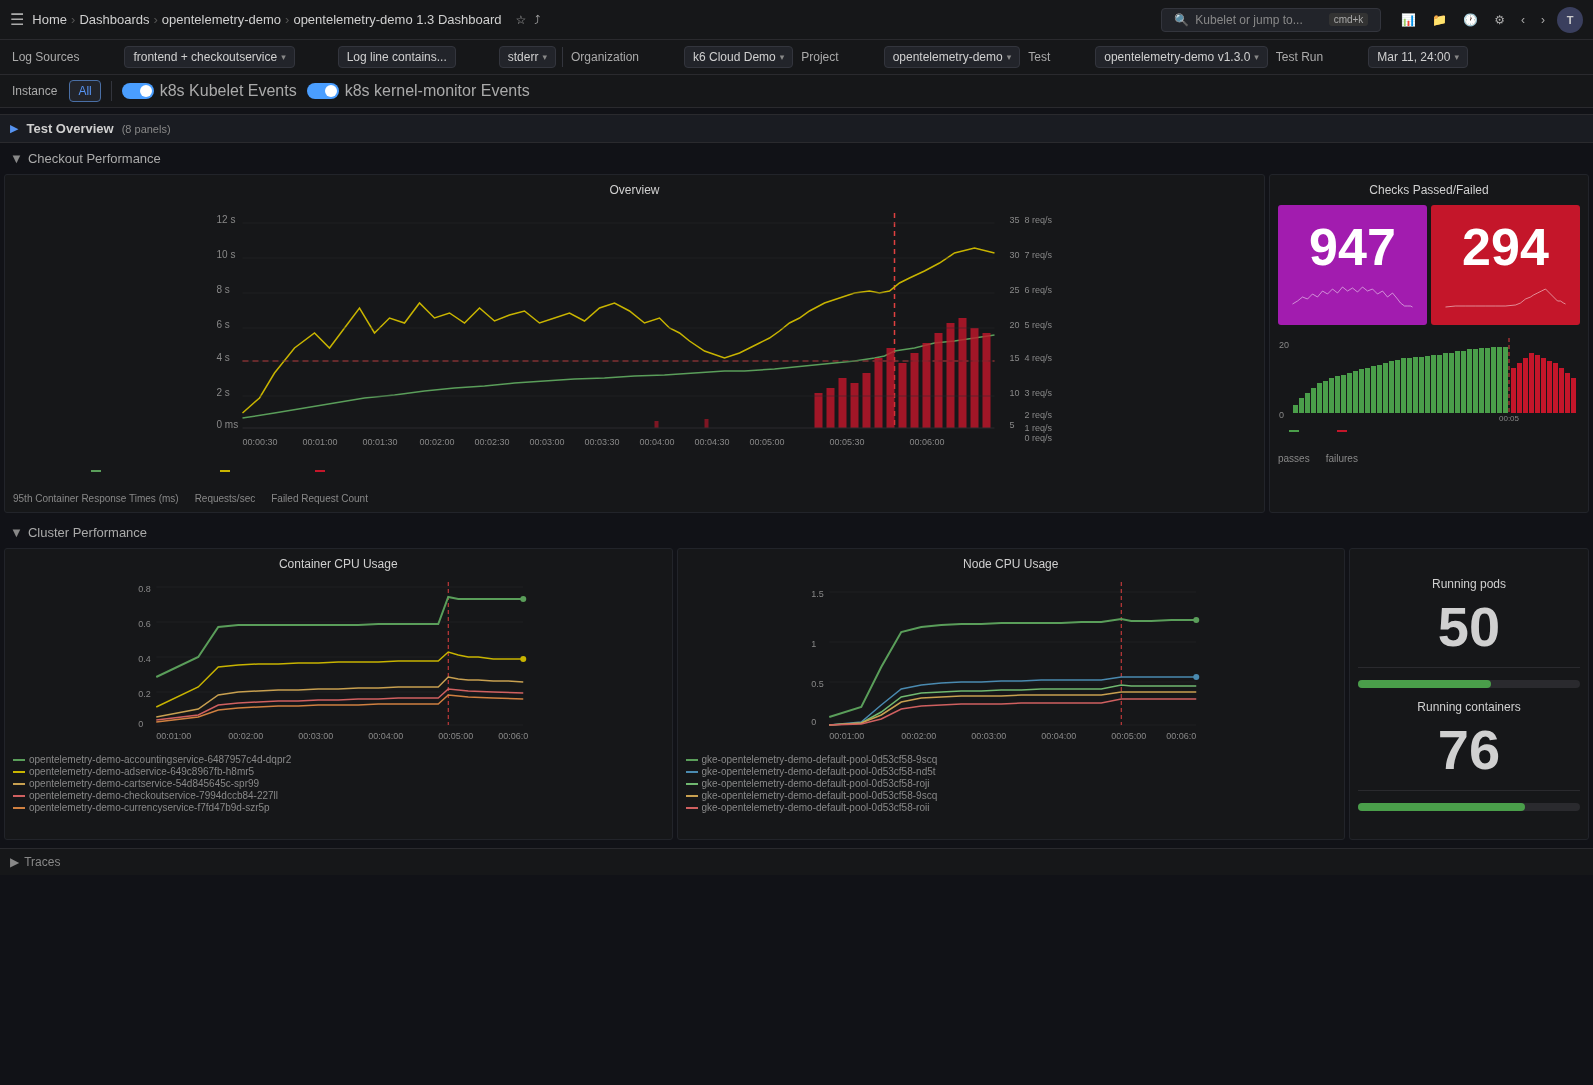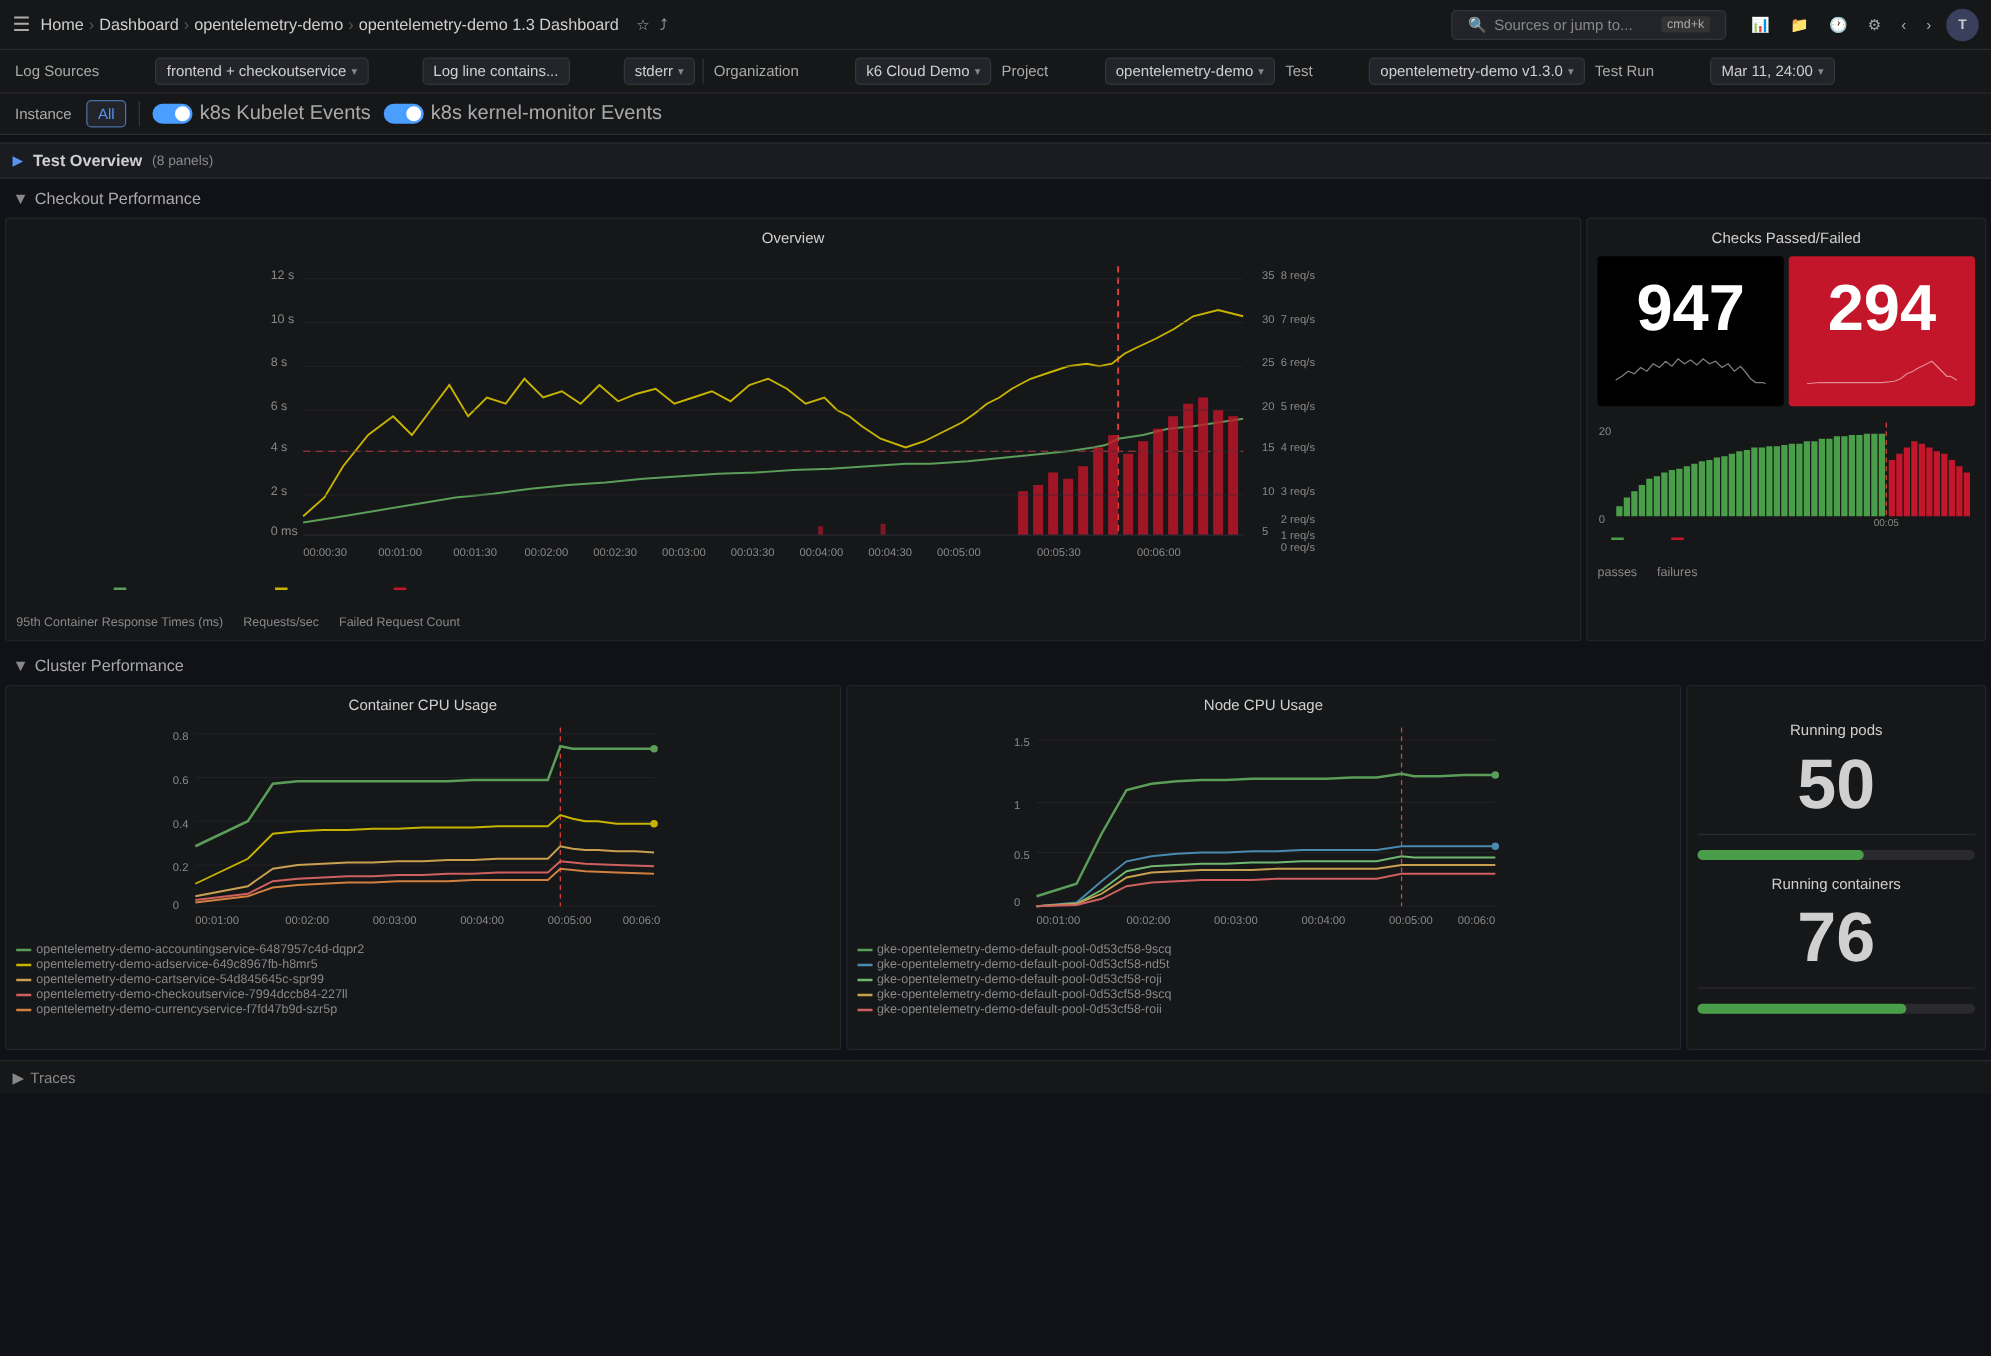--- a/index.html
+++ b/index.html
@@ -176,21 +176,21 @@
       text-align: center; color: #d0d0d0; font-size: 12px; margin-bottom: 8px;
     }
     .checks-boxes {
       display: flex; gap: 4px; margin-bottom: 8px;
     }
     .check-box {
       flex: 1; border-radius: 3px; padding: 12px;
       display: flex; flex-direction: column; align-items: center; justify-content: center;
       min-height: 120px;
     }
-    .check-box.green { background: #000000; text-align: right; }
+    .check-box.green { background: #a21caf; text-align: right; }
     .check-box.red { background: #c4162a; }
     .check-number {
       font-size: 52px; font-weight: bold; color: #fff; line-height: 1;
     }
     .check-mini-chart {
       width: 100%; height: 30px; margin-top: 6px;
     }
 
     
     .cluster-heading {
@@ -247,32 +247,32 @@
     .hamburger { cursor: pointer; color: #aaa; font-size: 16px; }
   </style>
 </head>
 <body>
 
 <div class="topbar">
   <div class="hamburger">☰</div>
   <div class="topbar-breadcrumb">
     <span class="crumb">Home</span>
     <span class="sep">›</span>
-    <span class="crumb">Dashboard</span>
+    <span class="crumb">Dashboards</span>
     <span class="sep">›</span>
     <span class="crumb">opentelemetry-demo</span>
     <span class="sep">›</span>
     <span class="current">opentelemetry-demo 1.3 Dashboard</span>
   </div>
   <span style="color:#aaa;margin-left:6px;cursor:pointer">☆</span>
   <span style="color:#aaa;cursor:pointer">⤴</span>
 
   <div class="topbar-search" style="margin-left:auto">
     <span style="color:#888">🔍</span>
-    <span>Sources or jump to...</span>
+    <span>Kubelet or jump to...</span>
     <span style="margin-left:auto;background:#333;padding:1px 5px;border-radius:3px;font-size:10px;color:#aaa">cmd+k</span>
   </div>
   <div class="topbar-icons">
     <span class="topbar-icon-btn">📊</span>
     <span class="topbar-icon-btn">📁</span>
     <span class="topbar-icon-btn">🕐</span>
     <span class="topbar-icon-btn">⚙</span>
     <span class="topbar-icon-btn">‹</span>
     <span class="topbar-icon-btn">›</span>
     <div class="avatar">T</div>

